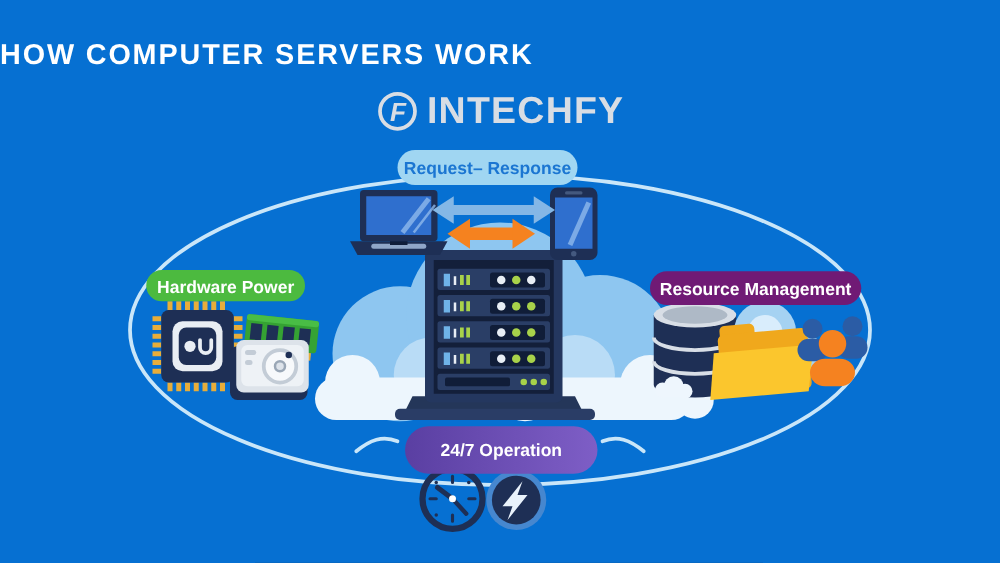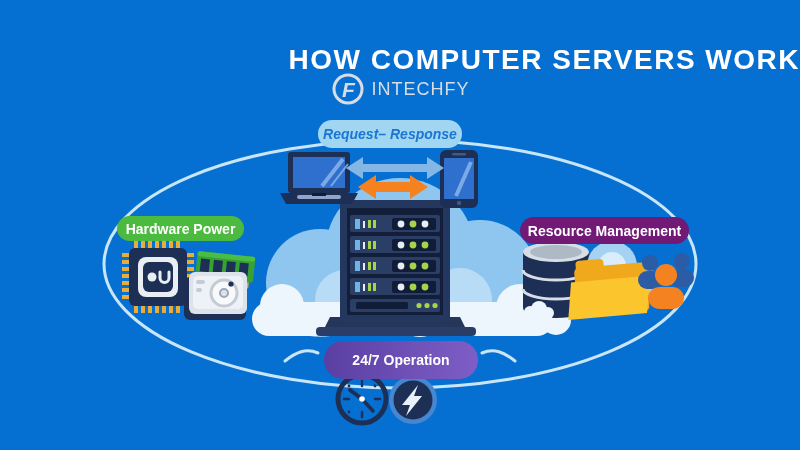--- a/index.html
+++ b/index.html
@@ -4,37 +4,36 @@
 <style>
   html,body { margin:0; padding:0; background:#0a65b8; }
   .stage {
     position:relative; width:800px; height:450px;
     background:#0670d2; overflow:hidden;
     font-family:"Liberation Sans", sans-serif;
   }
   .stage svg.art { position:absolute; left:0; top:0; z-index:1; }
   .title {
     position:absolute; top:30px; left:0; right:0; z-index:3;
-    text-align:right; color:#ffffff; font-size:28px; font-weight:bold;
+    text-align:left; color:#ffffff; font-size:23px; font-weight:bold;
     letter-spacing:1.5px;
-    margin-top:14px;
   }
   .logo-row {
     position:absolute; top:72px; left:0; right:0; z-index:3;
     display:flex; justify-content:center; align-items:center; gap:7px;
     color:#d8dde4;
   }
-  .logo-text { font-size:18px; font-weight:normal; letter-spacing:1px; }
+  .logo-text { font-size:30px; font-weight:bold; letter-spacing:1px; }
   .badge {
     position:absolute; z-index:3;
     display:flex; align-items:center; justify-content:center;
     border-radius:999px; font-weight:bold; font-size:14px;
     white-space:nowrap;
   }
-  .badge-request  { left:318px; top:120px; width:144px; height:28px; background:#a0d6f2; color:#1b76d2;font-style:italic; }
+  .badge-request  { left:318px; top:120px; width:144px; height:28px; background:#a0d6f2; color:#1b76d2; }
   .badge-hardware { left:117px; top:216px; width:127px; height:25px; background:#4cba3f; color:#ffffff; }
   .badge-resource { left:520px; top:217px; width:169px; height:27px; background:#701a75; color:#ffffff; }
   .badge-operation{ left:324px; top:341px; width:154px; height:38px;
                     background:linear-gradient(90deg,#5a3fa2,#7e5ec6); color:#ffffff; }
 </style>
 </head>
 <body>
 
 <div class="stage">
 

